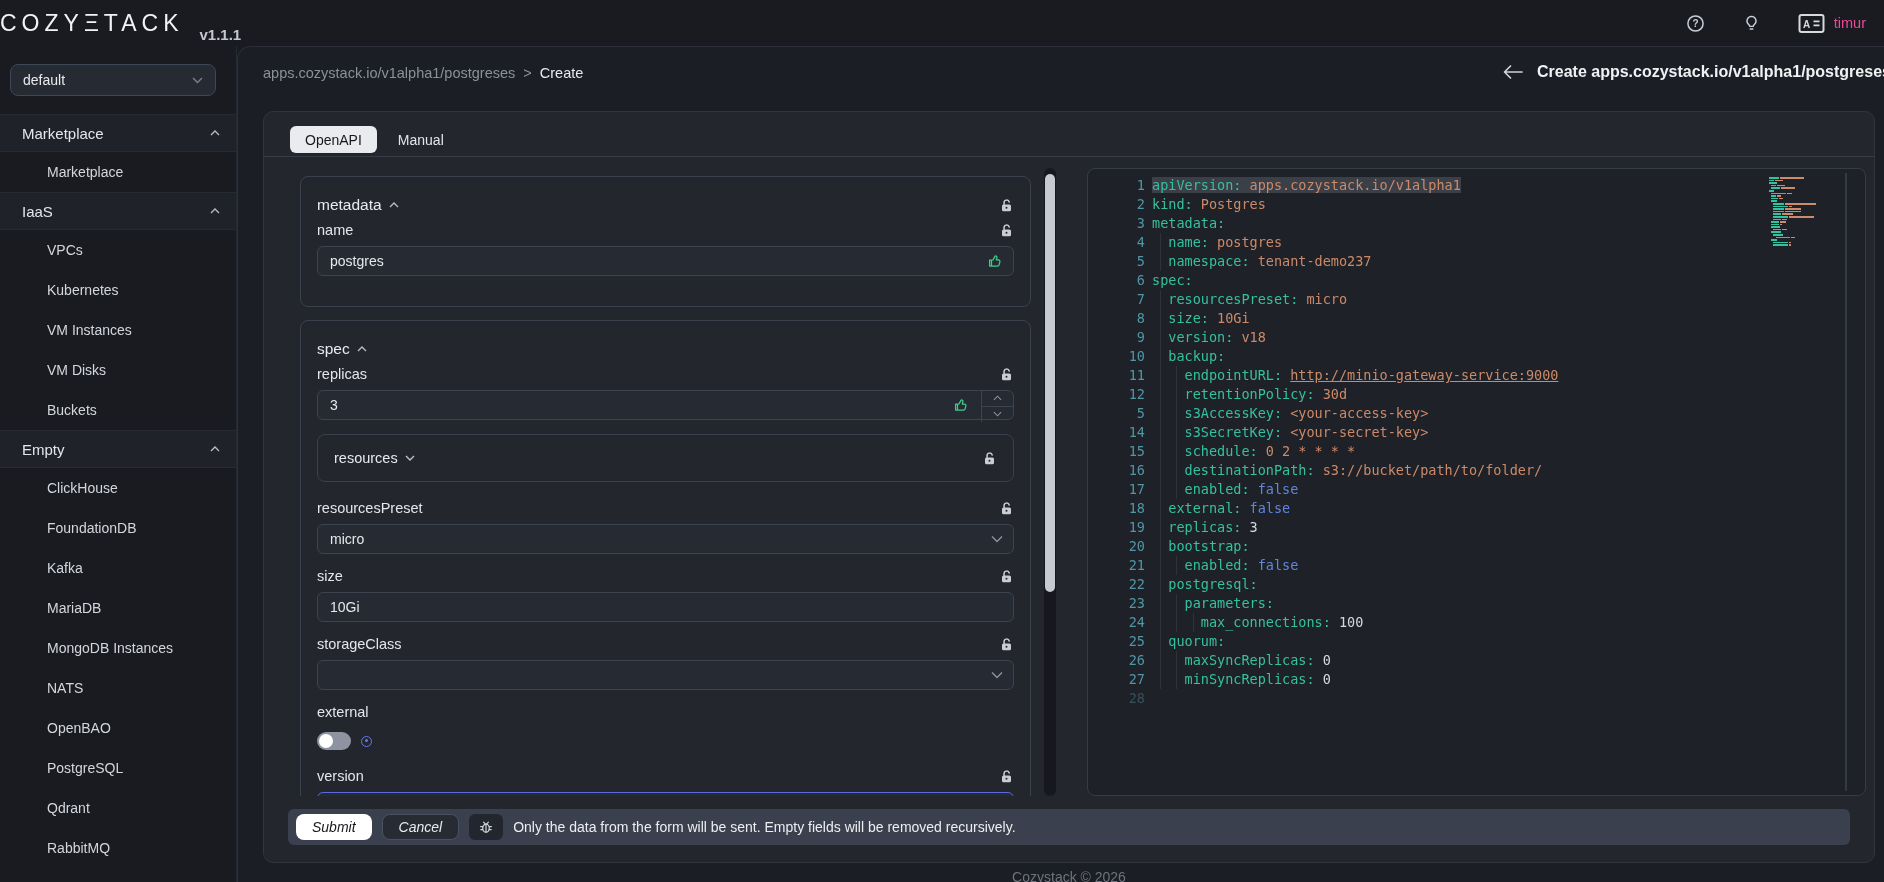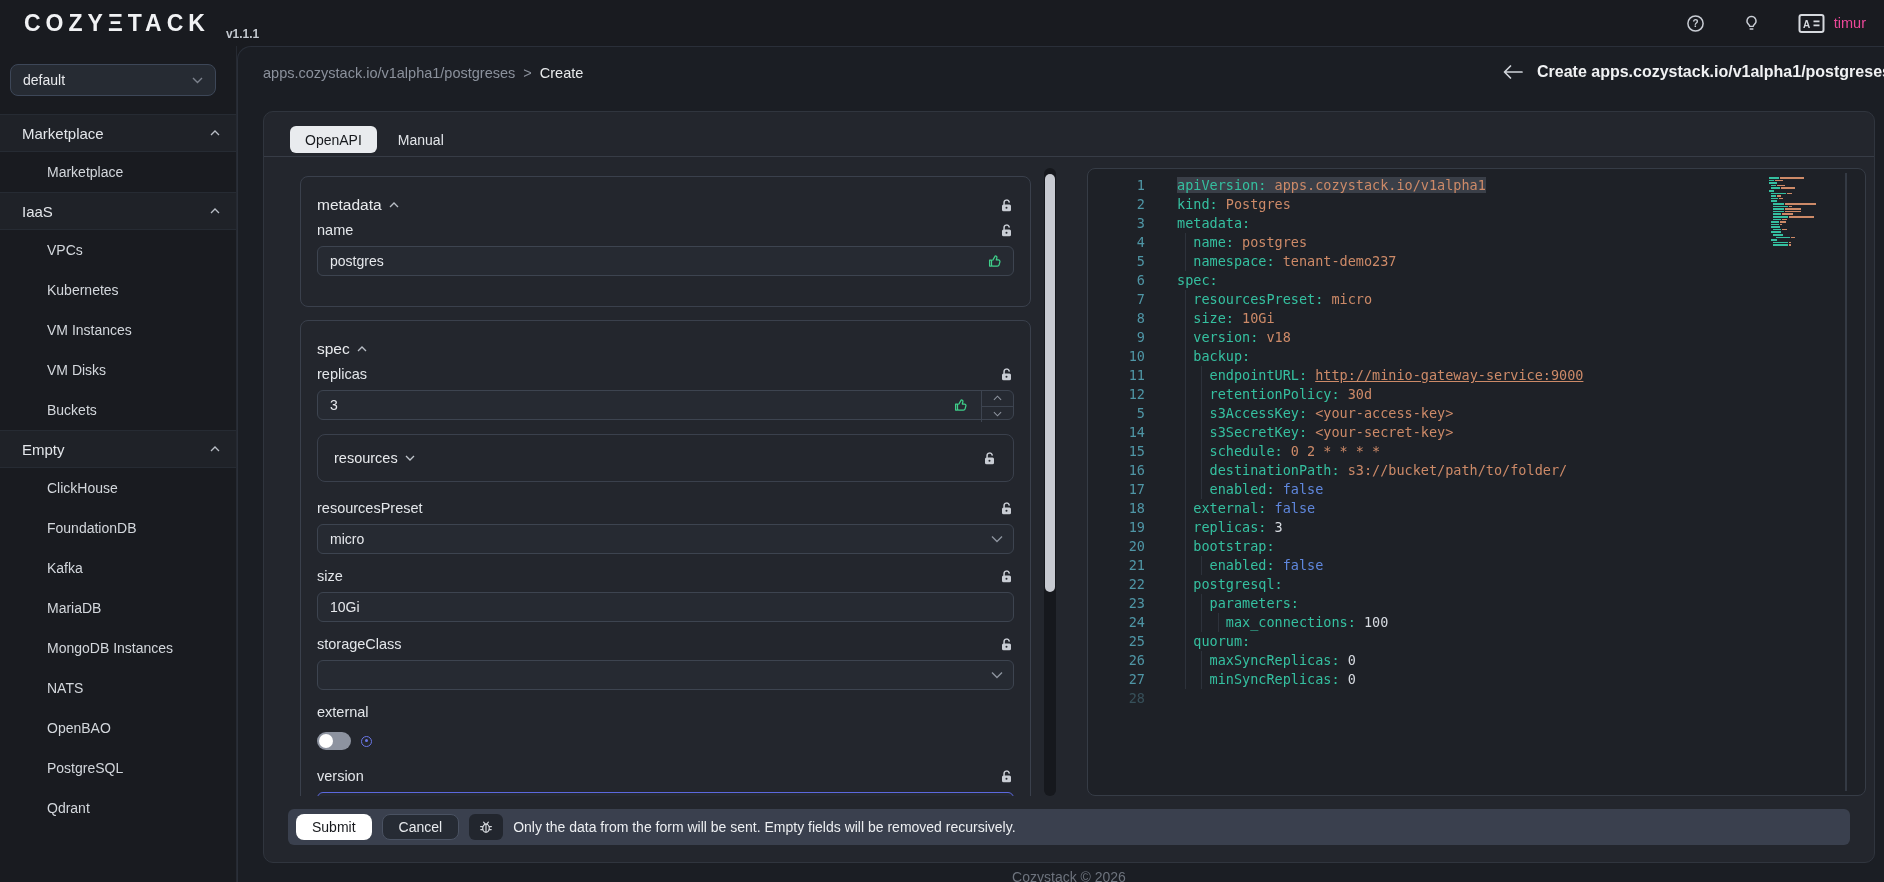--- a/index.html
+++ b/index.html
@@ -3,23 +3,23 @@
 <meta charset="utf-8">
 <style>
   html,body{margin:0;padding:0;background:#101216;}
   *{box-sizing:border-box;}
   .app{position:relative;width:1884px;height:882px;background:#191b20;overflow:hidden;
        font-family:"Liberation Sans", sans-serif;color:#e6e8ec;}
 
   
   .topbar{position:absolute;left:0;top:0;width:100%;height:46px;background:#191b20;
           display:flex;align-items:center;}
-  .logo{margin-left:24px;font-size:23px;font-weight:700;letter-spacing:5px;color:#f1f2f4;white-space:nowrap;}
+  .logo{font-size:23px;font-weight:400;letter-spacing:5px;color:#f1f2f4;white-space:nowrap;}
   .logo .glyph{letter-spacing:5px;}
-  .ver{margin-left:16px;font-size:12px;font-weight:700;color:#c3c8cf;margin-top:22px;}
+  .ver{margin-left:16px;font-size:15px;font-weight:700;color:#c3c8cf;margin-top:22px;}
   .topbar-right{margin-left:auto;display:flex;align-items:center;gap:38px;padding-right:18px;}
   .icon-btn{display:flex;align-items:center;justify-content:center;cursor:pointer;}
   .userbox{display:flex;align-items:center;gap:9px;}
   .username{font-size:14.5px;color:#ec4899;}
 
   
   .sidebar{position:absolute;left:0;top:46px;width:237px;bottom:0;background:#191b20;
            border-right:1px solid #262a32;}
   .ns-select{position:absolute;left:10px;top:18px;width:206px;height:32px;background:#262b33;
              border:1px solid #3d4758;border-radius:8px;display:flex;align-items:center;
@@ -79,34 +79,34 @@
   .form-scrollbar .thumb{position:absolute;left:1px;top:6px;width:10px;height:418px;background:#c7cad1;border-radius:5px;}
 
   
   .editor{margin-left:31px;width:779px;height:628px;background:#1e2127;border:1px solid #363c46;
           border-radius:8px;position:relative;overflow:hidden;
           font-family:"DejaVu Sans Mono", monospace;font-size:13.5px;}
   .elines{padding-top:7px;}
   .eline{display:flex;height:19px;line-height:19px;}
   .eline .ln{width:57px;text-align:right;color:#4f96a6;flex:none;user-select:none;}
   .eline .ln.dim{color:#37505a;}
-  .eline .code{margin-left:32px;position:relative;white-space:pre;}
+  .eline .code{margin-left:7px;position:relative;white-space:pre;}
   .guide{position:absolute;top:0;bottom:0;width:1px;background:#2d323b;}
   .tk-k{color:#35c0a0;} .tk-s{color:#cd8a68;} .tk-b{color:#5f87dd;} .tk-n{color:#d6dae0;}
   .tk-l{color:#cd8a68;text-decoration:underline;}
   .hl-bg{background:#3a3f48;}
   .minimap{position:absolute;top:8px;right:24px;width:72px;}
   .mm-line{height:1.6px;margin-bottom:1px;display:flex;gap:1px;}
   .mm-k{background:#35c0a0;height:100%;} .mm-s{background:#cd8a68;height:100%;}
   .editor .vtrack{position:absolute;right:18px;top:4px;bottom:4px;width:2px;background:#343a44;}
 
   
   .actionbar{margin:13px 24px 0 24px;height:36px;background:#3a404e;border-radius:6px;
              display:flex;align-items:center;gap:10px;padding:0 8px;}
-  .btn{height:26px;border-radius:8px;display:flex;align-items:center;padding:0 16px;font-size:14px;cursor:pointer;}
+  .btn{height:26px;border-radius:8px;display:flex;align-items:center;padding:0 16px;font-size:14px;cursor:pointer;font-style:italic;}
   .btn.submit{background:#ffffff;color:#17191d;font-weight:500;}
   .btn.cancel{background:#262b34;border:1px solid #4a5262;color:#e8eaee;text-align:center;}
   .bugbtn{width:34px;height:26px;background:#22262e;border-radius:6px;display:flex;align-items:center;
           justify-content:center;cursor:pointer;}
   .note{font-size:14px;color:#eceef1;margin-left:0;}
 
   .footer{position:absolute;left:25px;top:822px;width:1612px;text-align:center;font-size:14px;color:#6d737d;}
 </style>
 </head>
 <body>
@@ -176,20 +176,21 @@
         </div>
         <div class="mi">ClickHouse</div>
         <div class="mi">FoundationDB</div>
         <div class="mi">Kafka</div>
         <div class="mi">MariaDB</div>
         <div class="mi">MongoDB Instances</div>
         <div class="mi">NATS</div>
         <div class="mi">OpenBAO</div>
         <div class="mi">PostgreSQL</div>
         <div class="mi">Qdrant</div>
+        <div class="mi">RabbitMQ</div>
       </div>
   </div>
 
   <div class="content">
     <div class="breadcrumb">
       <span>apps.cozystack.io/v1alpha1/postgreses</span>
       <span>&gt;</span>
       <span class="cur">Create</span>
     </div>
     <div class="title-right">

